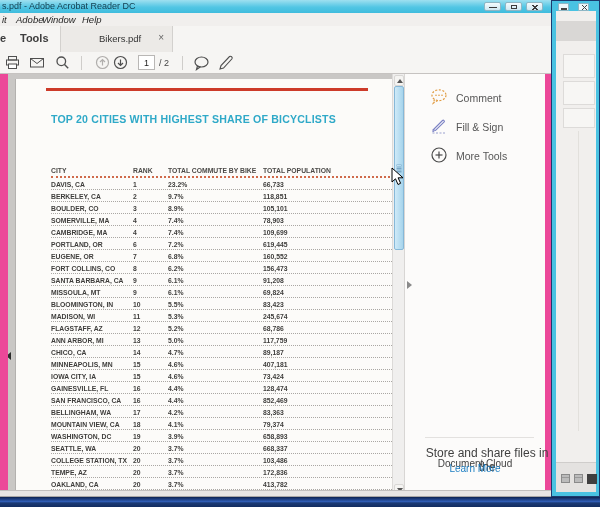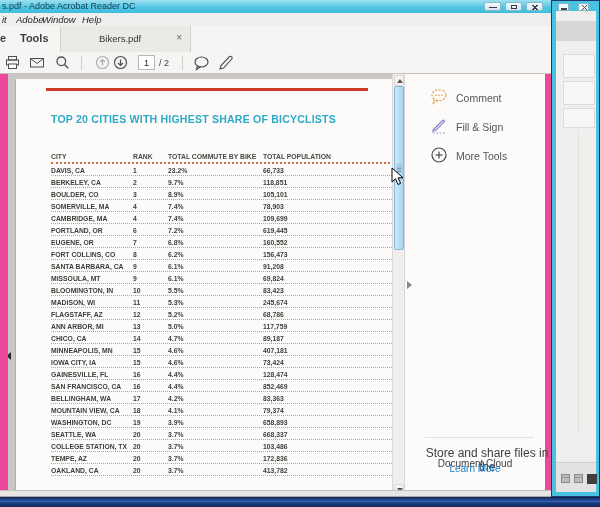--- a/index.html
+++ b/index.html
@@ -40,42 +40,42 @@
   .win-btn .g-x { position:absolute; left:5px; top:1.5px; width:6px; height:5px;
     background:linear-gradient(45deg, transparent 42%, #3c3c3c 42%, #3c3c3c 58%, transparent 58%),
                linear-gradient(-45deg, transparent 42%, #3c3c3c 42%, #3c3c3c 58%, transparent 58%); }
 
   .menubar { position:absolute; left:0; top:13px; width:100%; height:13px; background:#f1efed; }
   .menu-item { position:absolute; top:1px; font-size:9.5px; color:#1f1f1f;font-style:italic; }
 
   .tabbar { position:absolute; left:0; top:26px; width:100%; height:26px; background:#f6f5f3; }
   .home-partial { position:absolute; left:0px; top:6px; font-size:11px; font-weight:600; color:#3d3d3d; }
   .tools-tab { position:absolute; left:20px; top:6px; font-size:11px; font-weight:600; color:#3d3d3d; }
-  .doc-tab { position:absolute; left:60px; top:0; width:131px; height:26px; background:#eceae7;
+  .doc-tab { position:absolute; left:60px; top:0; width:113px; height:26px; background:#eceae7;
     border-left:1px solid #d3d1ce; border-right:1px solid #d3d1ce; }
   .doc-tab-label { position:absolute; left:38px; top:7px; font-size:9.5px; color:#333; }
   .tab-close { position:absolute; right:8px; top:6px; font-size:10px; color:#666; }
 
   .toolbar { position:absolute; left:0; top:52px; width:100%; height:22px; background:#f6f5f3;
     border-bottom:1px solid #c6c3c1; }
   .tb-ic { position:absolute; top:3px; }
   .tb-sep { position:absolute; top:4px; width:1px; height:14px; background:#cfcdca; }
   .page-box { position:absolute; left:138px; top:3px; width:17px; height:15px; font-size:9px;
     text-align:center; border:1px solid #b9b7b5; background:#fff; color:#222; padding:0; }
   .page-total { position:absolute; left:159px; top:6px; font-size:9px; color:#444; }
 
   
   .docarea { position:absolute; left:8px; top:74px; width:392px; height:423px; background:#c9c7c5; overflow:hidden; }
   .page { position:absolute; left:8px; top:5px; width:384px; height:418px; background:#fcfbf9;
     box-shadow:-1px 0 0 #b3b1af, 1px 0 0 #d8d6d4; overflow:hidden; }
   .red-rule { position:absolute; left:30px; top:9px; width:322px; height:3px; background:#cd3b2a; }
   .doc-heading { position:absolute; left:35px; top:34px; font-size:11.5px; font-weight:700;
     letter-spacing:0.2px; transform:scaleX(0.92); transform-origin:left center; white-space:nowrap; }
   .btable { position:absolute; left:35px; top:71px; width:347px; }
-  .thead { position:relative; height:14px; border-bottom:2px dotted #cf6a4b; }
+  .thead { position:relative; height:14px; border-bottom:2px dotted #cf6a4b;margin-top:14px; }
   .trow { position:relative; height:12px; border-bottom:1px dotted #aaa7a3; }
   .tcell { position:absolute; top:2px; font-size:8px; font-weight:700; color:#3d3c3a;
     transform:scaleX(0.85); transform-origin:left center; white-space:nowrap; }
   .thead .tcell { color:#4a4947; }
   .c-city { left:0; } .c-rank { left:82px; } .c-comm { left:117px; } .c-pop { left:212px; }
   .left-arrow { position:absolute; left:-2px; top:278px; width:0; height:0;
     border-top:4px solid transparent; border-bottom:4px solid transparent; border-right:5px solid #2b2b2b; }
 
   
   .vscroll { position:absolute; left:392px; top:74px; width:12px; height:423px; background:#f0efee;

